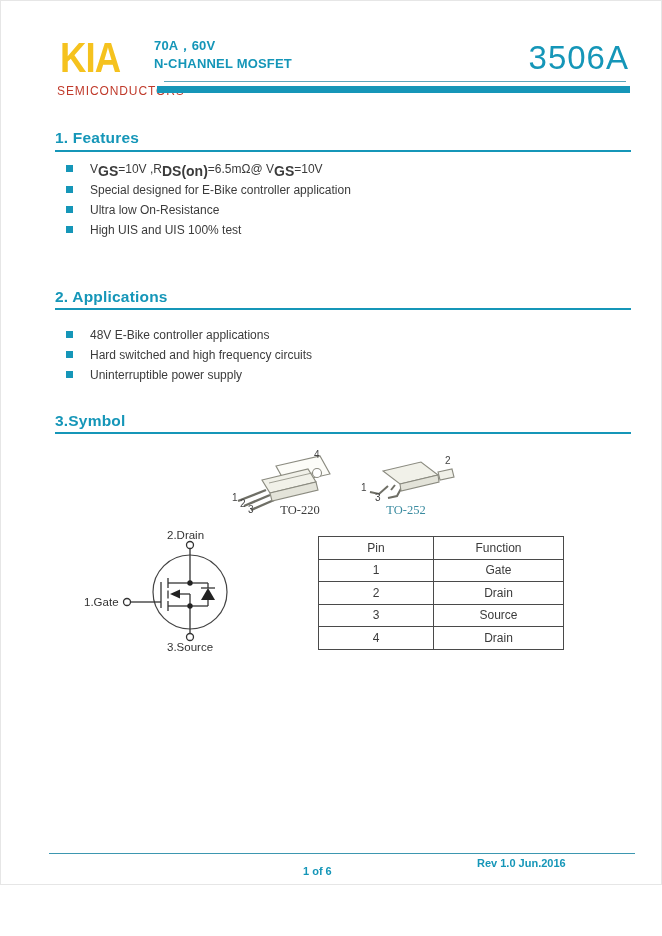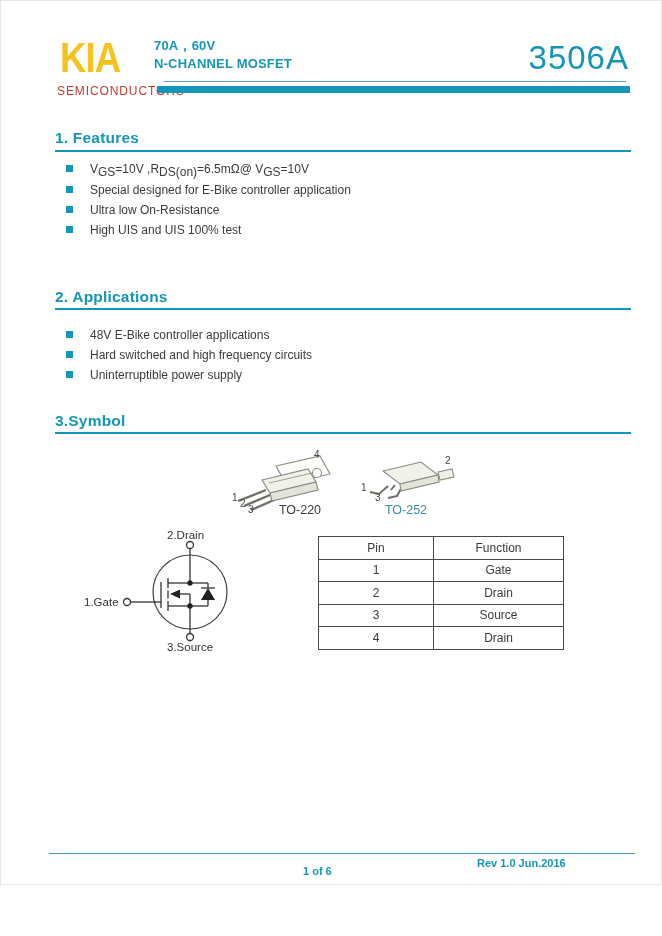--- a/index.html
+++ b/index.html
@@ -41,25 +41,25 @@
   
   .section-title{
     position:absolute;left:55px;color:var(--teal);
     font-size:15.5px;font-weight:bold;letter-spacing:.2px;line-height:16px;
   }
   .rule{position:absolute;left:55px;right:31px;height:2px;background:var(--teal);}
 
   .bullet-row{position:absolute;left:66px;display:flex;align-items:flex-start;}
   .sq{width:7px;height:7px;background:var(--teal);flex:none;margin-top:3px;}
   .txt{margin-left:17px;font-size:12px;line-height:14px;color:var(--body-text);}
-  .txt sub{font-size:12px;line-height:0;}
+  .txt sub{font-size:14px;line-height:0;font-weight:bold;}
 
   
   .pkg-svg{position:absolute;}
-  .pkg-label{position:absolute;top:503px;font-size:12.5px;text-align:center;color:var(--body-text);}
+  .pkg-label{position:absolute;top:503px;font-size:12.5px;text-align:center;color:var(--body-text);font-family:Liberation Serif, serif;}
   .pkg-label.teal{color:var(--label-teal);}
   .pkg-svg text, .sym-svg text{font-family:"Liberation Sans",sans-serif;}
 
   .sym-svg{position:absolute;left:72px;top:518px;}
 
   
   .pin-table{
     position:absolute;left:318px;top:536px;width:246px;
     border-collapse:collapse;table-layout:fixed;
   }

